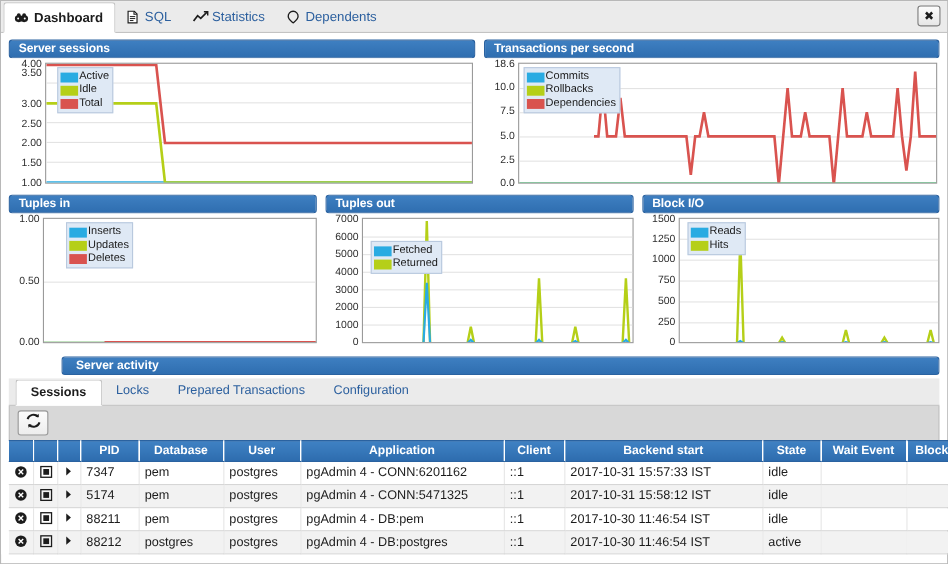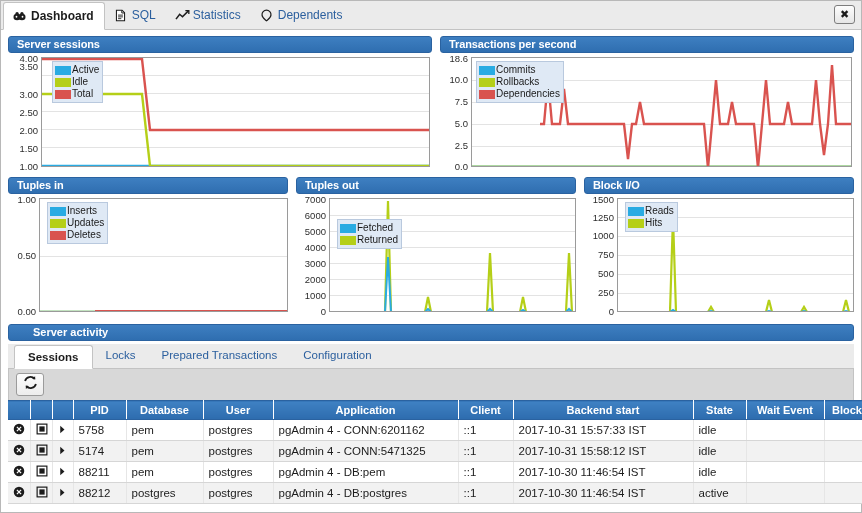--- a/index.html
+++ b/index.html
@@ -143,21 +143,22 @@
   
   .activity-head {
     height: 17px;
     background: linear-gradient(#3e7fc1, #2f6eb0);
     border: 1px solid #2a62a0;
     border-radius: 3px;
     color: #ffffff;
     font-size: 11px;
     font-weight: bold;
     line-height: 15px;
-    padding-left: 24px;
+    padding-left: 12px;
+    margin-left: 48px;
   }
   .subtabs {
     display: flex;
     align-items: flex-end;
     height: 25px;
     background: #ebebeb;
     border-bottom: 1px solid #c3c3c3;
     padding-left: 6px;
     margin-top: 3px;
   }
@@ -387,21 +388,21 @@
             <div class="ytick" style="top:117px;width:28px">0.00</div>
           </div>
           <div class="plot" style="left:31px;top:4px;width:249px;height:114px">
             <div class="gridline" style="top:57px"></div>
             <svg class="series" width="249" height="114" viewBox="0 0 249 114" preserveAspectRatio="none">
               <polyline points="0,112.5 249,112.5" fill="none" stroke="#29abe2" stroke-width="1.6"></polyline>
               <polyline points="0,112.5 249,112.5" fill="none" stroke="#b5cf18" stroke-width="1.6"></polyline>
               <polyline points="55,112 249,112" fill="none" stroke="#d9534f" stroke-width="2.2"></polyline>
             </svg>
           </div>
-          <div class="legend" style="left:39px;top:8px">
+          <div class="legend" style="left:52px;top:8px">
             <div class="legrow">
               <span class="legsw" style="background:#29abe2"></span>
               <span>Inserts</span>
             </div>
             <div class="legrow">
               <span class="legsw" style="background:#b5cf18"></span>
               <span>Updates</span>
             </div>
             <div class="legrow">
               <span class="legsw" style="background:#d9534f"></span>
@@ -560,21 +561,21 @@
               <span class="cellicon"><svg width="12" height="12" viewBox="0 0 16 16">
                     <rect x="1.5" y="1.5" width="13" height="13" fill="none" stroke="#1c1c1c" stroke-width="1.6"></rect>
                     <rect x="4.5" y="4.5" width="7" height="7" fill="#1c1c1c"></rect>
                   </svg></span>
             </td>
             <td class="icocell">
               <span class="cellicon"><svg width="9" height="9" viewBox="0 0 10 10">
                     <path d="M2.5 0.8L7.2 5 2.5 9.2z" fill="#1c1c1c"></path>
                   </svg></span>
             </td>
-            <td>5758</td>
+            <td>7347</td>
             <td>pem</td>
             <td>postgres</td>
             <td>pgAdmin 4 - CONN:6201162</td>
             <td>::1</td>
             <td>2017-10-31 15:57:33 IST</td>
             <td>idle</td>
             <td></td>
             <td></td>
           </tr>
           <tr class="alt">

